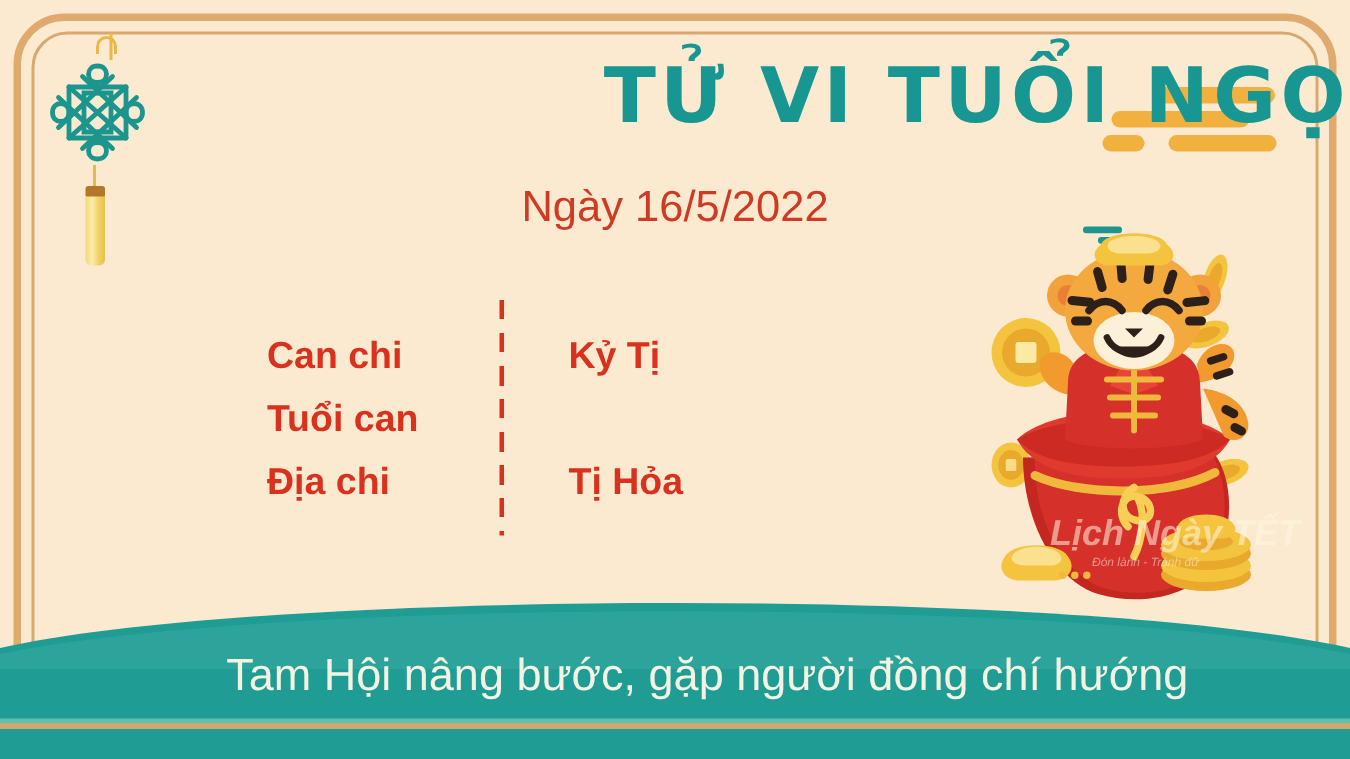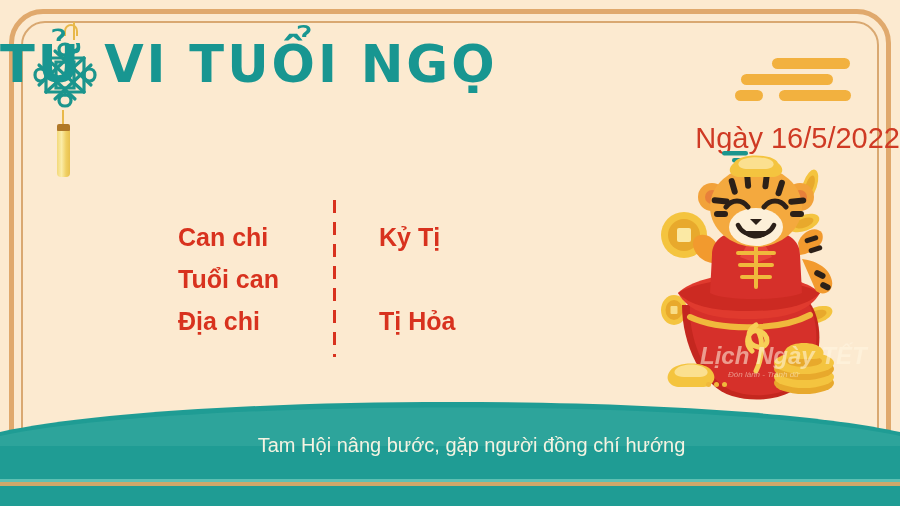--- a/index.html
+++ b/index.html
@@ -54,32 +54,32 @@
   .knot-cap  { position:absolute; left:31px; top:102px; width:13px; height:8px; background:#b07828; border-radius:2px; }
   .knot-tassel {
     position:absolute; left:31px; top:109px; width:13px; height:46px;
     background:linear-gradient(90deg,#f3d97a 0%,#fbeca8 35%,#f0cf63 70%,#e8c14e 100%);
     border-radius:0 0 4px 4px;
   }
 
   
   .title {
     position:absolute; left:0; right:0; top:38px;
-    text-align:left;
+    text-align:right;
     color:#189691;
     font-family:"DejaVu Sans", sans-serif;
     font-weight:bold;
     font-size:51px;
     letter-spacing:3px;
     line-height:1.05;
     text-transform:uppercase;
   }
   .subtitle {
     position:absolute; left:0; right:0; top:122px;
-    text-align:right;
+    text-align:center;
     color:#cf3a24;
     font-size:29px;
     font-weight:normal;
     font-family:"Liberation Sans", sans-serif;
   }
 
   
   .table { position:absolute; left:178px; top:194px; width:330px; }
   .trow {
     display:flex; align-items:baseline;
@@ -127,21 +127,21 @@
   
   .banner {
     position:absolute; left:0; right:0; bottom:0; height:118px;
     overflow:hidden;
   }
   .banner svg { position:absolute; left:0; top:0; width:900px; height:118px; }
   .banner-text {
     position:absolute; left:0; right:0; top:46px;
     text-align:center;
     color:#f4f3e2;
-    font-size:20px;
+    font-size:30px;
     font-family:"Liberation Sans", sans-serif;
     z-index:3;
     padding-left:43px;
   }
   .banner-rule {
     position:absolute; left:0; right:0; bottom:20px; height:4px;
     background:#cfa86a; z-index:3;
   }
   .banner-rule-top {
     position:absolute; left:0; right:0; bottom:24px; height:3px;

